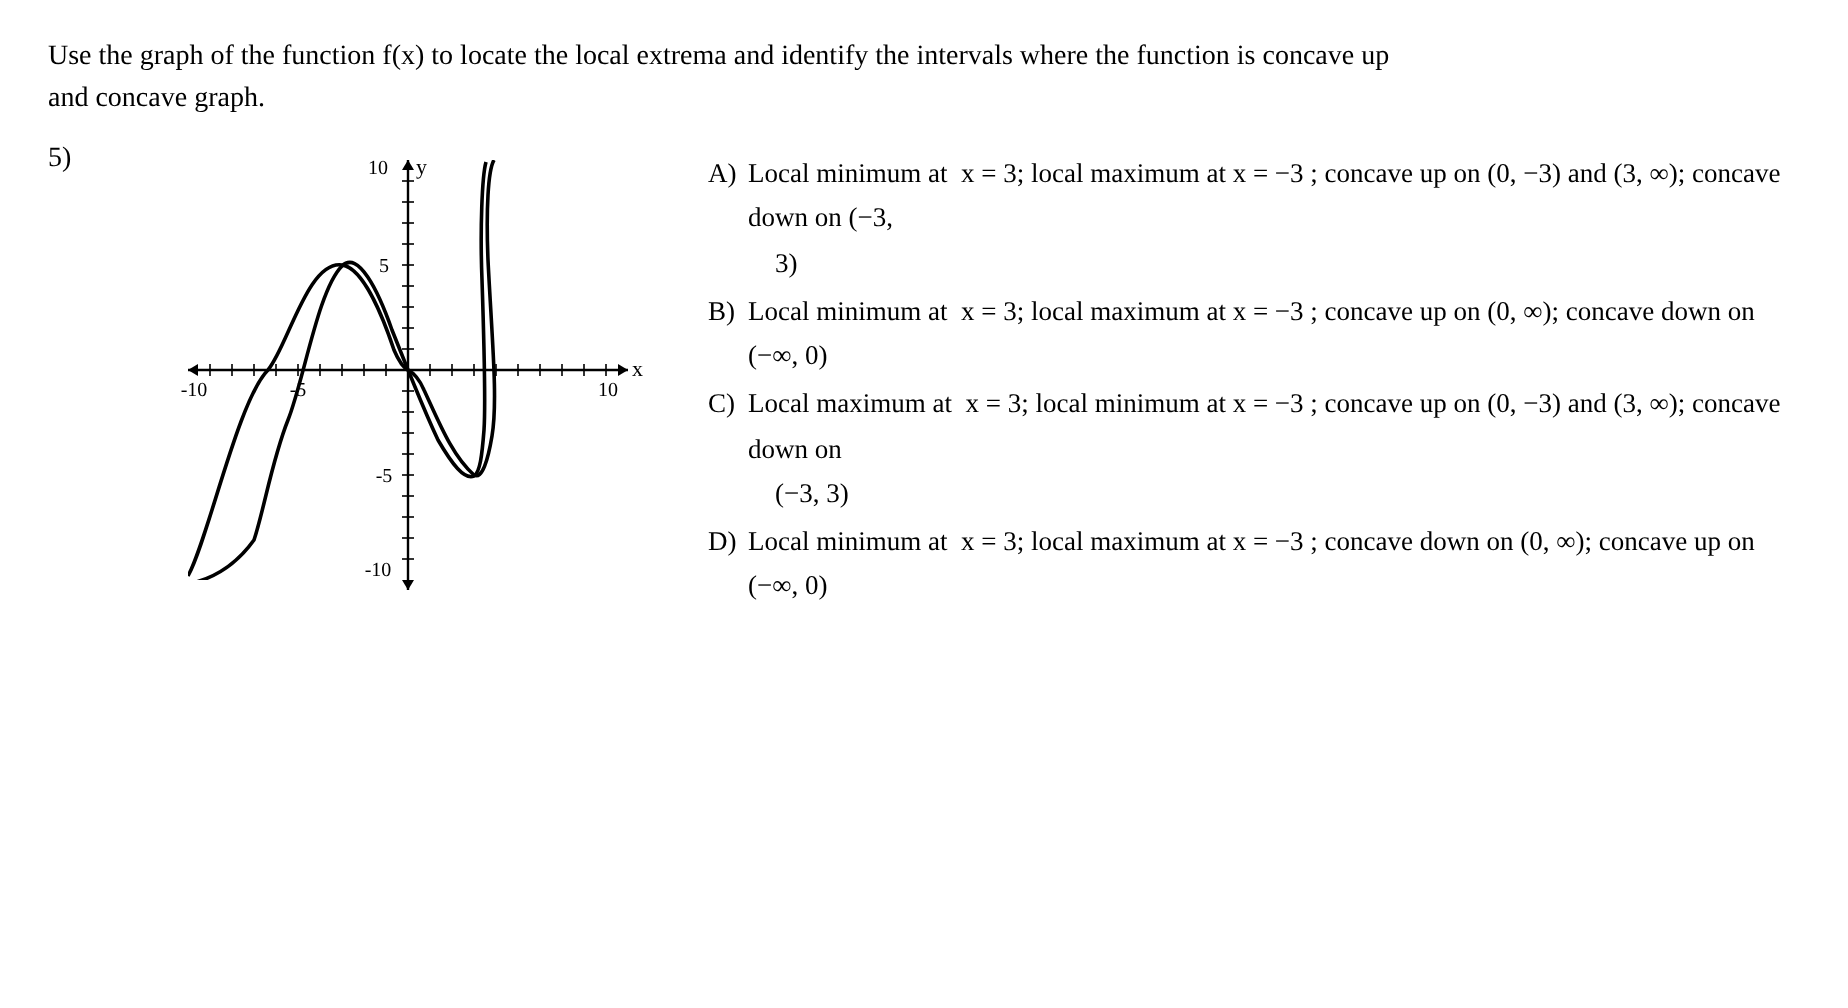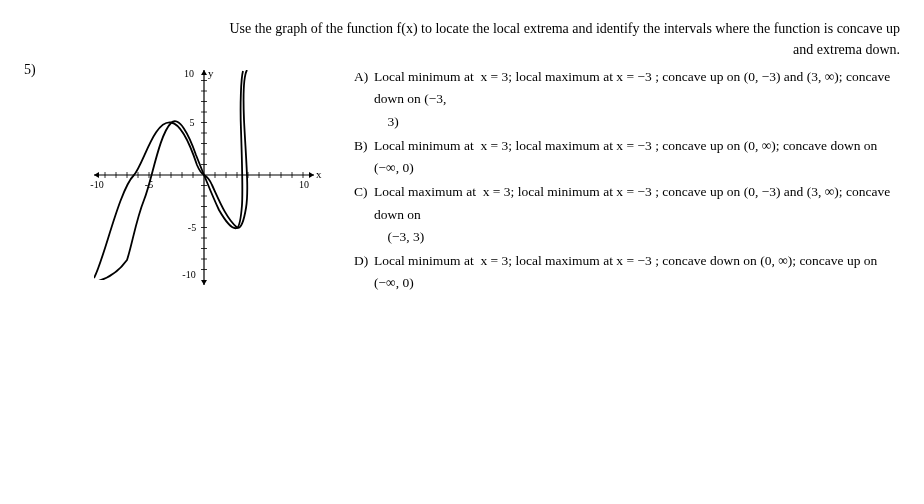--- a/index.html
+++ b/index.html
@@ -8,22 +8,21 @@
       font-family: "Times New Roman", Times, serif;
       font-size: 14px;
       color: #000;
       width: 924px;
       min-height: 504px;
       padding: 18px 24px 18px 24px;
     }
     .instructions {
       font-size: 14px;
       line-height: 1.5;
-      margin-bottom: 0;
-      text-align: right;
+      margin-bottom: 10px;
     }
     .problem-row {
       display: flex;
       flex-direction: row;
       align-items: flex-start;
       margin-bottom: 10px;
     }
     .problem-number {
       font-size: 14px;
       min-width: 40px;
@@ -59,21 +58,21 @@
     .answer-text {
       flex: 1;
     }
   </style>
 </head>
 <body>
 
 <div>
   <div class="instructions">
     <span>Use the graph of the function f(x) to locate the local extrema and identify the intervals where the function is concave up</span><br>
-    <span>and extrema down.</span>
+    <span>and concave graph.</span>
   </div>
 
   <div class="problem-row">
     <div class="problem-number">5)</div>
     <div class="graph-container">
       
       <svg class="graph-svg" viewBox="0 0 280 240" xmlns="http://www.w3.org/2000/svg">
 
         <defs>
           <clipPath id="graphClip">

